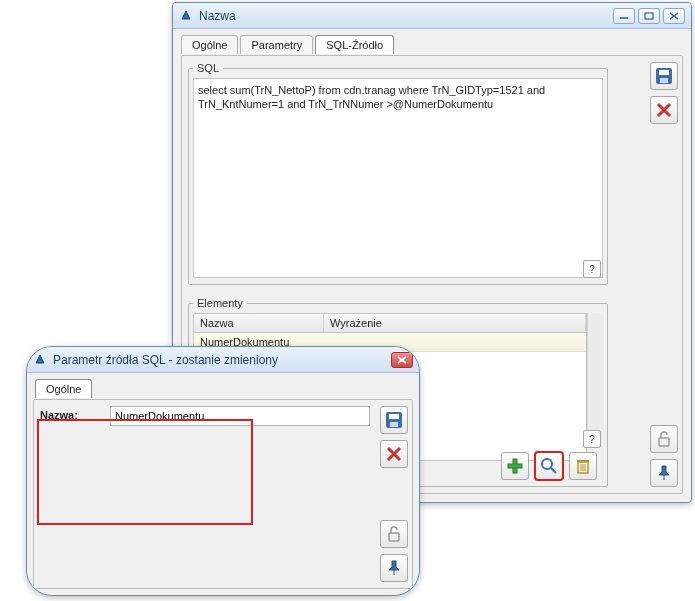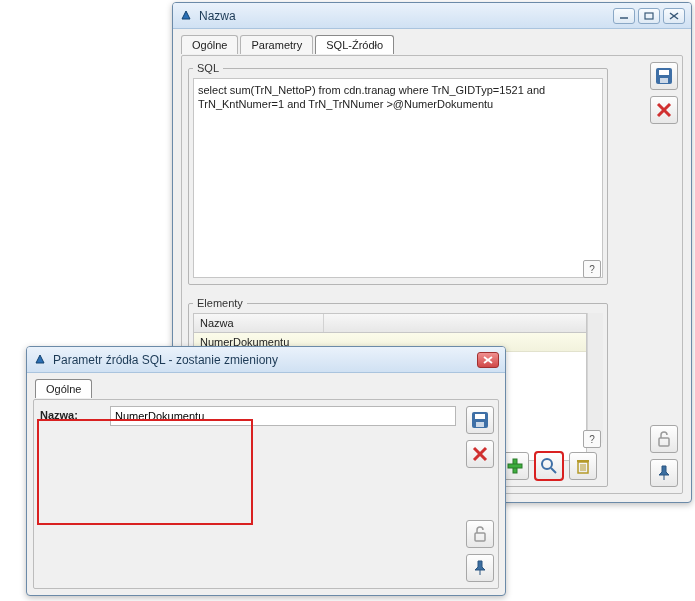--- a/index.html
+++ b/index.html
@@ -245,20 +245,21 @@
           <div class="help-btn">?</div>
         </fieldset>
 
         <fieldset class="groupbox" style="flex:1; padding-bottom:34px; position:relative;">
           <legend>Elementy</legend>
           <div class="param-wrap">
             <div class="param-wrap-left">
               <div class="param-table">
                 <div class="param-head">
                   <div class="col-name">Nazwa</div>
+                  <div class="col-expr">Wyrażenie</div>
                 </div>
                 <div class="param-row">
                   <div class="col-name">NumerDokumentu</div>
                   <div class="col-expr"></div>
                 </div>
                 <div class="param-body"></div>
               </div>
             </div>
             <div class="scroll-bar"></div>
           </div>
@@ -316,21 +317,21 @@
             <svg width="14" height="16">
                 <path d="M5 1 h4 v6 l3 3 h-10 l3 -3 z M7 10 v5" fill="#3b6ea0" stroke="#2a5580" stroke-width="1"></path>
               </svg>
           </span>
         </div>
       </div>
     </div>
   </div>
 </div>
 
-<div class="win" style="left:26px; top:346px; width:480px; height:250px;">
+<div class="win" style="left:26px; top:346px; width:394px; height:250px;border-radius:26px;">
   <div class="titlebar">
     <div class="titlebar-left">
       <span>
         <svg width="14" height="14">
             <path d="M3 11 L7 3 L11 11 Z" fill="#2a6fb5" stroke="#13426e"></path>
           </svg>
       </span>
       <span class="title-text">Parametr źródła SQL - zostanie zmieniony</span>
     </div>
     <div class="titlebar-btns">

